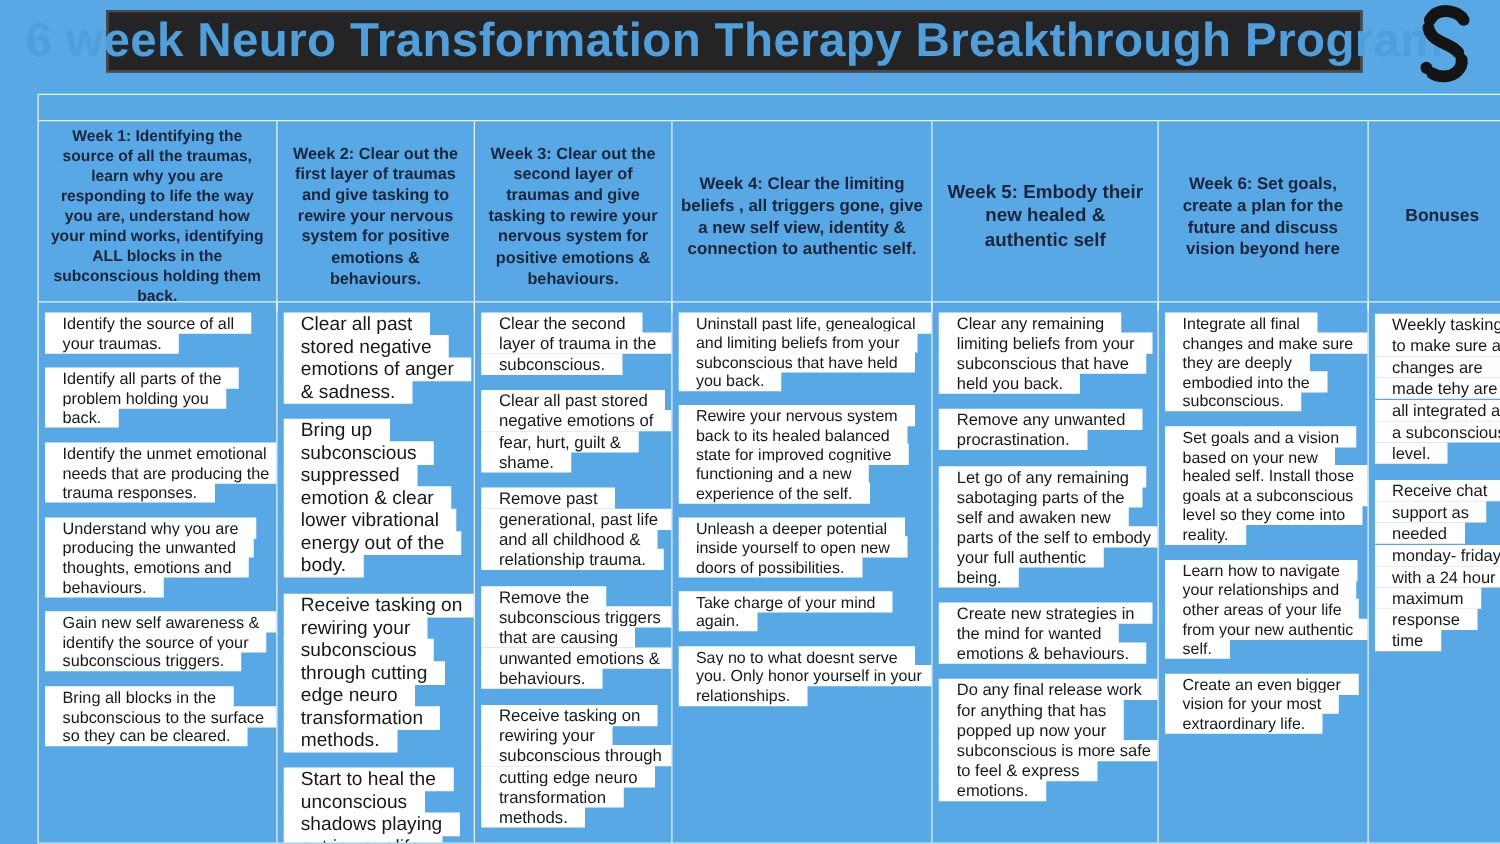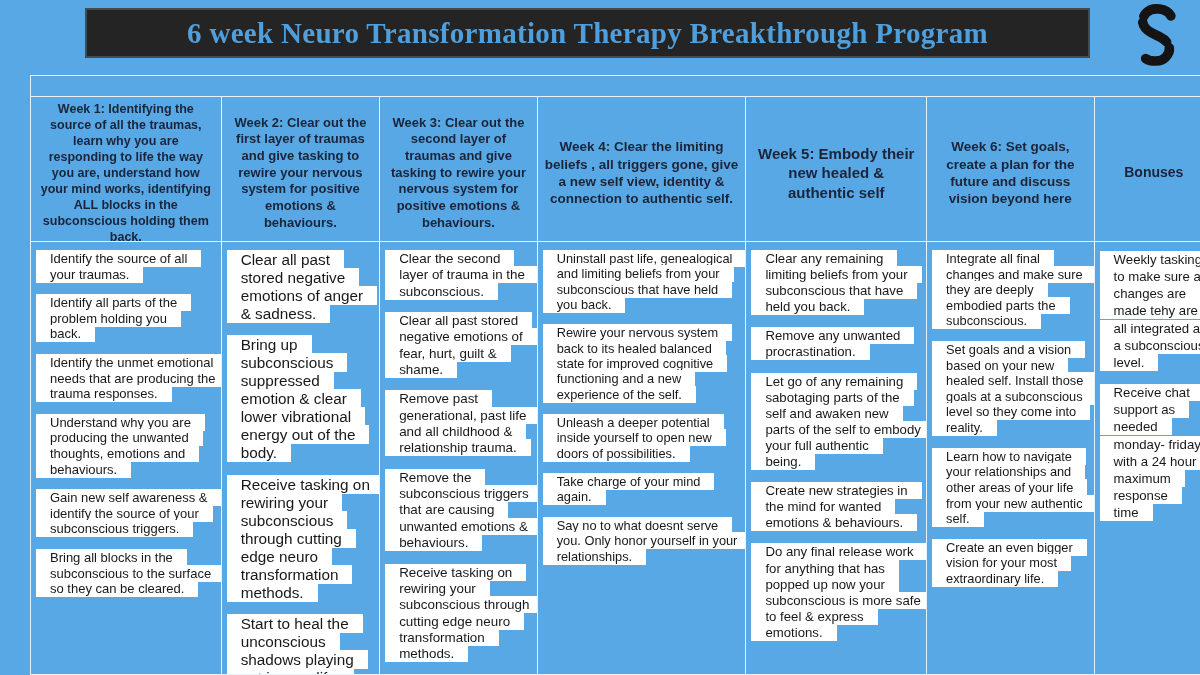--- a/index.html
+++ b/index.html
@@ -12,22 +12,22 @@
     width:1200px;height:675px;overflow:hidden;position:relative;
     background:var(--page-bg);
     font-family:"Liberation Sans", sans-serif;
   }
   .titlebar{
     position:absolute;left:85px;top:8px;width:1005px;height:50px;
     background:var(--bar-bg);border:2px solid var(--bar-border);
     display:flex;align-items:center;justify-content:center;
   }
   .titlebar h1{
-    margin:0;font-size:29px;font-weight:bold;color:var(--title-text);
-    letter-spacing:.3px;white-space:nowrap;font-family:Liberation Serif, serif;
+    margin:0;font-size:38px;font-weight:bold;color:var(--title-text);
+    letter-spacing:.3px;white-space:nowrap;
   }
   .logo{position:absolute;right:10px;top:1px;width:68px;height:68px}
   .logo svg{width:100%;height:100%}
 
   .table{
     position:absolute;left:10px;top:75px;width:1184px;bottom:0;
     border:1px solid var(--grid-border);
     display:flex;flex-direction:column;margin-left:20px;
   }
   .spacer-row{flex:none;height:21px;border-bottom:1px solid var(--grid-border)}
@@ -121,21 +121,21 @@
       <p><span class="hl">Say no to what doesnt serve you. Only honor yourself in your relationships.</span></p>
     </div>
     <div class="td c4">
       <p><span class="hl">Clear any remaining limiting beliefs from your subconscious that have held you back.</span></p>
       <p><span class="hl">Remove any unwanted procrastination.</span></p>
       <p><span class="hl">Let go of any remaining sabotaging parts of the self and awaken new parts of the self to embody your full authentic being.</span></p>
       <p><span class="hl">Create new strategies in the mind for wanted emotions &amp; behaviours.</span></p>
       <p><span class="hl">Do any final release work for anything that has popped up now your subconscious is more safe to feel &amp; express emotions.</span></p>
     </div>
     <div class="td c5">
-      <p><span class="hl">Integrate all final changes and make sure they are deeply embodied parts the subconscious.</span></p>
+      <p><span class="hl">Integrate all final changes and make sure they are deeply embodied into the subconscious.</span></p>
       <p><span class="hl">Set goals and a vision based on your new healed self. Install those goals at a subconscious level so they come into reality.</span></p>
       <p><span class="hl">Learn how to navigate your relationships and other areas of your life from your new authentic self.</span></p>
       <p><span class="hl">Create an even bigger vision for your most extraordinary life.</span></p>
     </div>
     <div class="td c6">
       <p><span class="hl">Weekly tasking to make sure as changes are made tehy are all integrated at a subconscious level.</span></p>
       <p><span class="hl">Receive chat support as needed monday- friday with a 24 hour maximum response time</span></p>
     </div>
   </div>
 </div>

